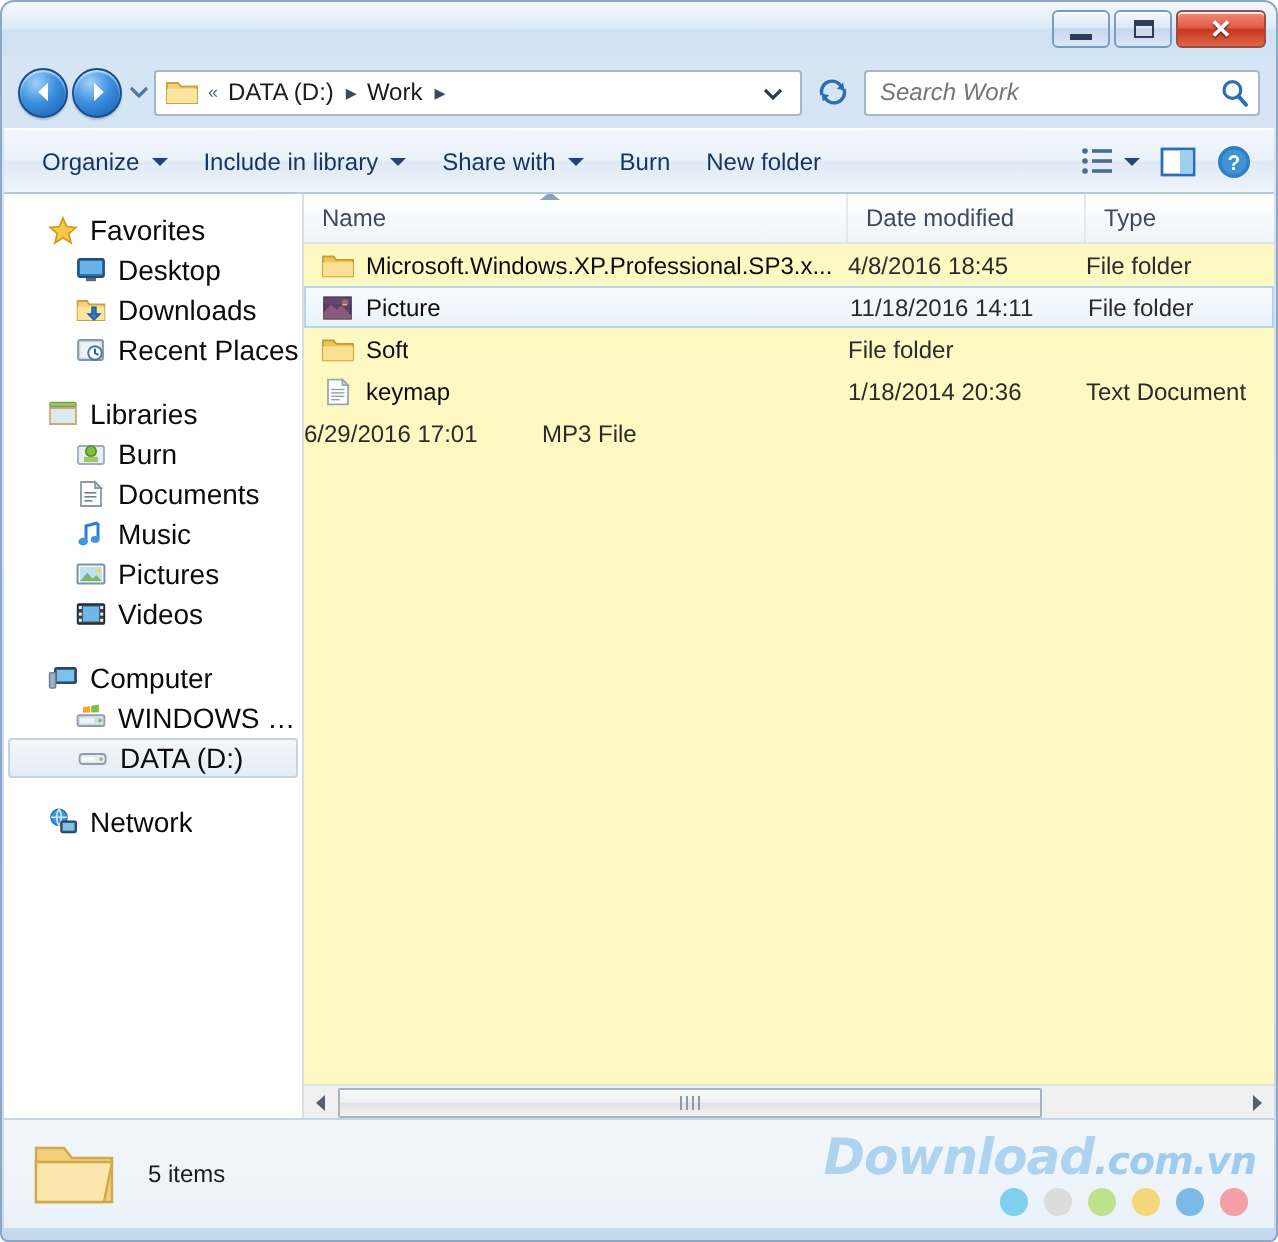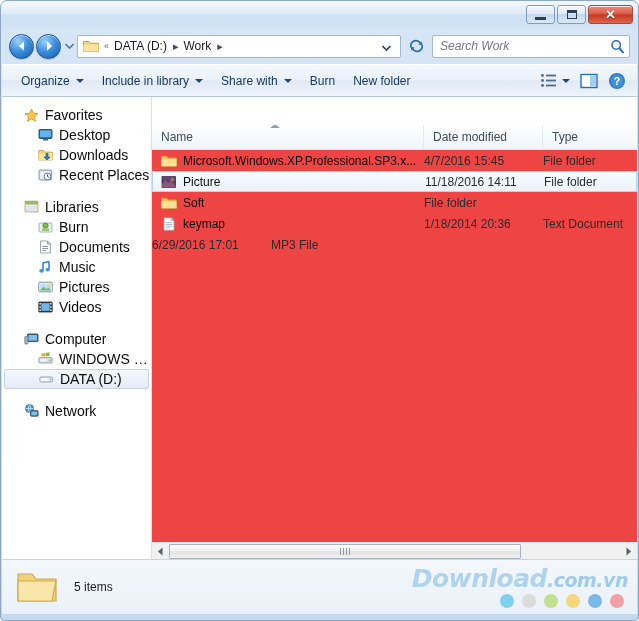--- a/index.html
+++ b/index.html
@@ -202,23 +202,22 @@
     height: 20px;
   }
   .nav-label { overflow: hidden; text-overflow: ellipsis; }
   .navicon { flex: 0 0 auto; display: flex; align-items: center; }
 
   
   #listpane {
     flex: 1 1 auto;
     display: flex;
     flex-direction: column;
-    background: #ef4444;
+    background: #fef9c3;
     min-width: 0;
-    margin-top: 28px;
   }
   #colheader {
     height: 25px;
     flex: 0 0 25px;
     background: linear-gradient(to bottom, #ffffff 0%, #f7fafd 50%, #eef4f9 100%);
     border-bottom: 1px solid #dbe3ec;
     display: flex;
     align-items: center;
     position: relative;
   }
@@ -650,21 +649,21 @@
       <div id="rows">
 
         <div class="row">
           <div class="cell-name">
             <svg width="16" height="14" viewBox="0 0 16 14">
               <path d="M0.5 2.2 L5.8 2.2 L7.1 3.9 L15.5 3.9 L15.5 12.2 L0.5 12.2 Z" fill="#f0c356" stroke="#c29b36" stroke-width="0.9"></path>
               <path d="M0.5 5.2 L15.5 5.2 L15.5 12.2 L0.5 12.2 Z" fill="#fbe093"></path>
             </svg>
             <span class="fname">Microsoft.Windows.XP.Professional.SP3.x...</span>
           </div>
-          <div class="cell-date">4/7/2016 15:45</div>
+          <div class="cell-date">4/8/2016 18:45</div>
           <div class="cell-type">File folder</div>
         </div>
 
         <div class="row selected">
           <div class="cell-name">
             <svg width="16" height="14" viewBox="0 0 16 14">
               <rect x="1" y="1.6" width="13.5" height="10.8" fill="#5c3f66" stroke="#3d2a46" stroke-width="0.8"></rect>
               <path d="M1 9 L4.6 5.2 L7.4 8 L9.6 5.6 L14.5 10.6 L14.5 12.4 L1 12.4 Z" fill="#8a5a7a"></path>
               <circle cx="11.4" cy="4.2" r="1.6" fill="#e8b15c"></circle>
               <path d="M1 1.6 L14.5 1.6 L14.5 5 L1 5 Z" fill="#6b4a76" opacity="0.65"></path>

